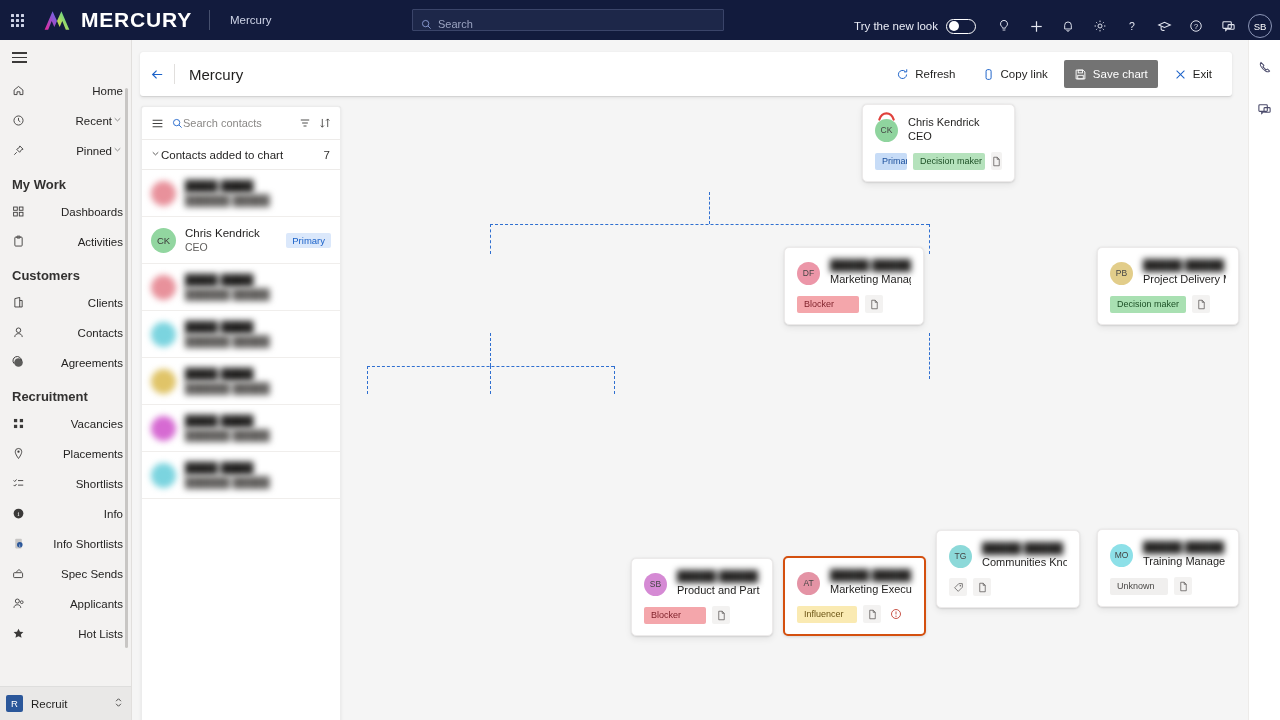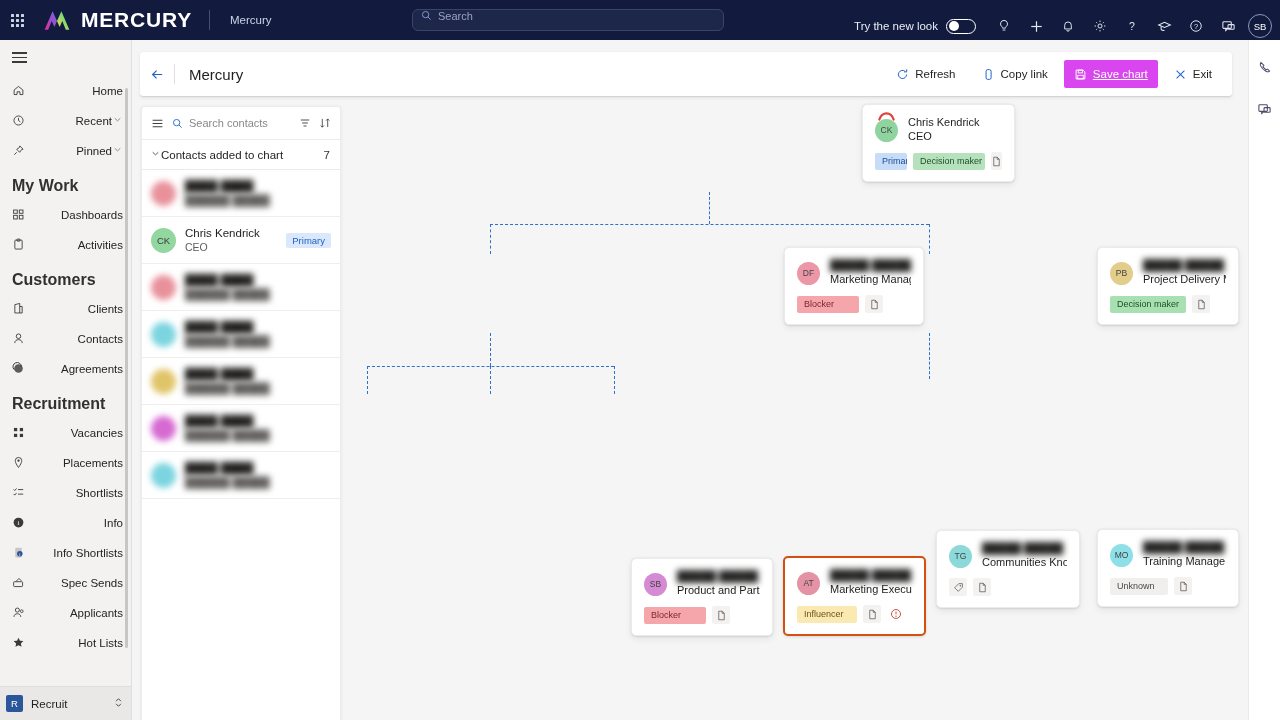--- a/index.html
+++ b/index.html
@@ -22,22 +22,22 @@
   .brand { display: flex; align-items: center; gap: 9px; margin-left: 8px; }
   .logo-mark { width: 30px; height: 24px; }
   .brand-word {
     color: #fff; font-size: 21px; font-weight: 700; letter-spacing: 0.8px;
   }
   .brand-div { width: 1px; height: 20px; background: #46506e; margin: 0 11px 0 8px; }
   .brand-sub { color: #cdd3e6; font-size: 11.5px; }
 
   .searchbox {
     position: absolute; left: 412px; top: 9px; width: 312px; height: 22px;
-    background: #1d2749; border: 1px solid #3a4469; border-radius: 6px;
-    display: flex; align-items: flex-start; gap: 6px; padding: 0 8px;
+    background: #1d2749; border: 1px solid #3a4469; border-radius: 1px;
+    display: flex; align-items: flex-end; gap: 6px; padding: 0 8px;
   }
   .searchbox .ph { color: #9aa3c0; font-size: 11px; }
 
   .topright {
     position: absolute; right: 8px; top: 0; height: 52px;
     display: flex; align-items: center; gap: 0px;
   }
   .newlook { color: #e8ebf5; font-size: 11.5px; margin-right: 8px; }
   .toggle {
     width: 30px; height: 15px; border-radius: 8px; border: 1px solid #ffffff;
@@ -59,21 +59,21 @@
   .hamb { padding: 12px 0 10px 12px; cursor: pointer; }
   .hamb span { display: block; width: 15px; height: 1.5px; background: #3b3a39; margin-bottom: 3px; }
   .navitem {
     display: flex; align-items: center; height: 30px; padding: 0 8px 0 12px;
     font-size: 11.5px; color: #252423; cursor: pointer; position: relative; text-align: right;
   }
   .navitem .ico { width: 20px; display: flex; align-items: center; }
   .navitem .lbl { flex: 1; }
   .navitem .chev { opacity: .75; }
   .navgroup {
-    font-size: 16px; color: #323130; font-weight: 600;
+    font-size: 13px; color: #323130; font-weight: 600;
     padding: 11px 0 5px 12px;
   }
   .navscroll {
     position: absolute; right: 3px; top: 48px; width: 3px; height: 560px;
     background: #c8c6c4; border-radius: 2px;
   }
   .navfooter {
     position: absolute; left: 0; bottom: 0; width: 132px; height: 34px;
     background: #e9e8e7; display: flex; align-items: center; padding: 0 8px 0 6px;
     border-top: 1px solid #dededd; cursor: pointer;
@@ -93,34 +93,34 @@
   }
   .backbtn { width: 34px; height: 44px; display: flex; align-items: center; justify-content: center; cursor: pointer; }
   .cmd-div { width: 1px; height: 20px; background: #e1dfdd; }
   .page-title { font-size: 15px; color: #201f1e; margin-left: 14px; font-weight: 400; }
   .cmd-actions { margin-left: auto; display: flex; align-items: center; gap: 6px; padding-right: 10px; }
   .cmdbtn {
     display: flex; align-items: center; gap: 6px; height: 28px; padding: 0 10px;
     font-size: 11.5px; color: #201f1e; background: transparent; border: none;
     border-radius: 2px; cursor: pointer; font-family: inherit;
   }
-  .cmdbtn.primary { background: #d946ef; color: #fff; text-decoration: underline; }
+  .cmdbtn.primary { background: #737373; color: #fff; }
 
   
   .contacts {
     position: absolute; left: 9px; top: 66px; width: 200px; height: 648px;
     background: #fff; border-radius: 3px; border: 1px solid #ececec;
     box-shadow: 0 0.3px 0.9px rgba(0,0,0,.07), 0 1.6px 3.6px rgba(0,0,0,.07);
     overflow: hidden;
   }
   .c-head {
     height: 33px; display: flex; align-items: center; gap: 8px; padding: 0 9px;
     border-bottom: 1px solid #edebe9;
   }
-  .c-search { display: flex; align-items: center; gap: 6px; flex: 1; }
+  .c-search { display: flex; align-items: center; flex: 1; }
   .c-search .ph { font-size: 11px; color: #8a8886; }
   .c-head .hic { cursor: pointer; display: flex; align-items: center; }
   .c-group {
     height: 30px; display: flex; align-items: center; padding: 0 10px 0 8px;
     font-size: 11.5px; color: #201f1e; border-bottom: 1px solid #edebe9; cursor: pointer;
   }
   .c-group .gname { flex: 1; }
   .c-group .gcount { color: #323130; }
   .c-item {
     height: 47px; display: flex; align-items: center; gap: 9px; padding: 0 9px;

